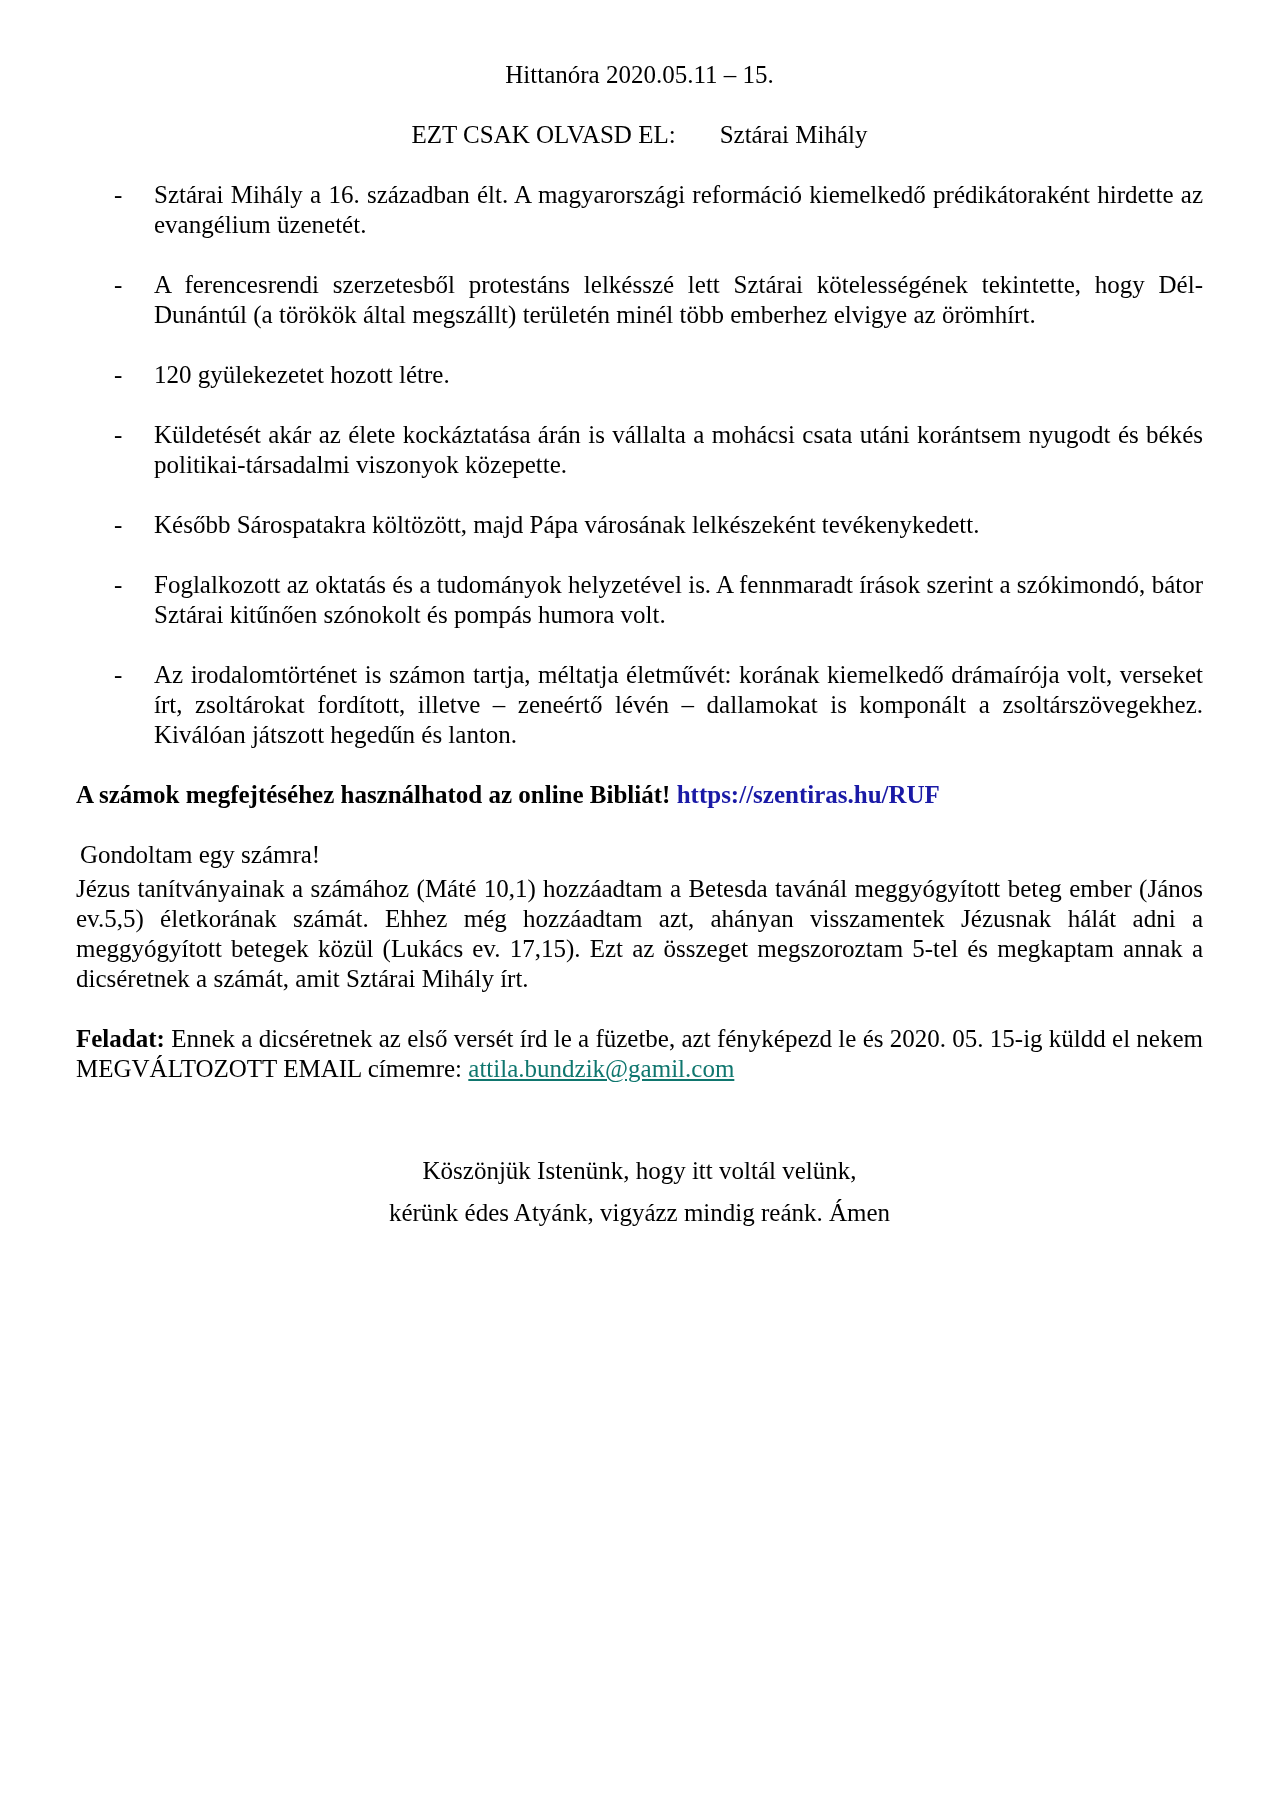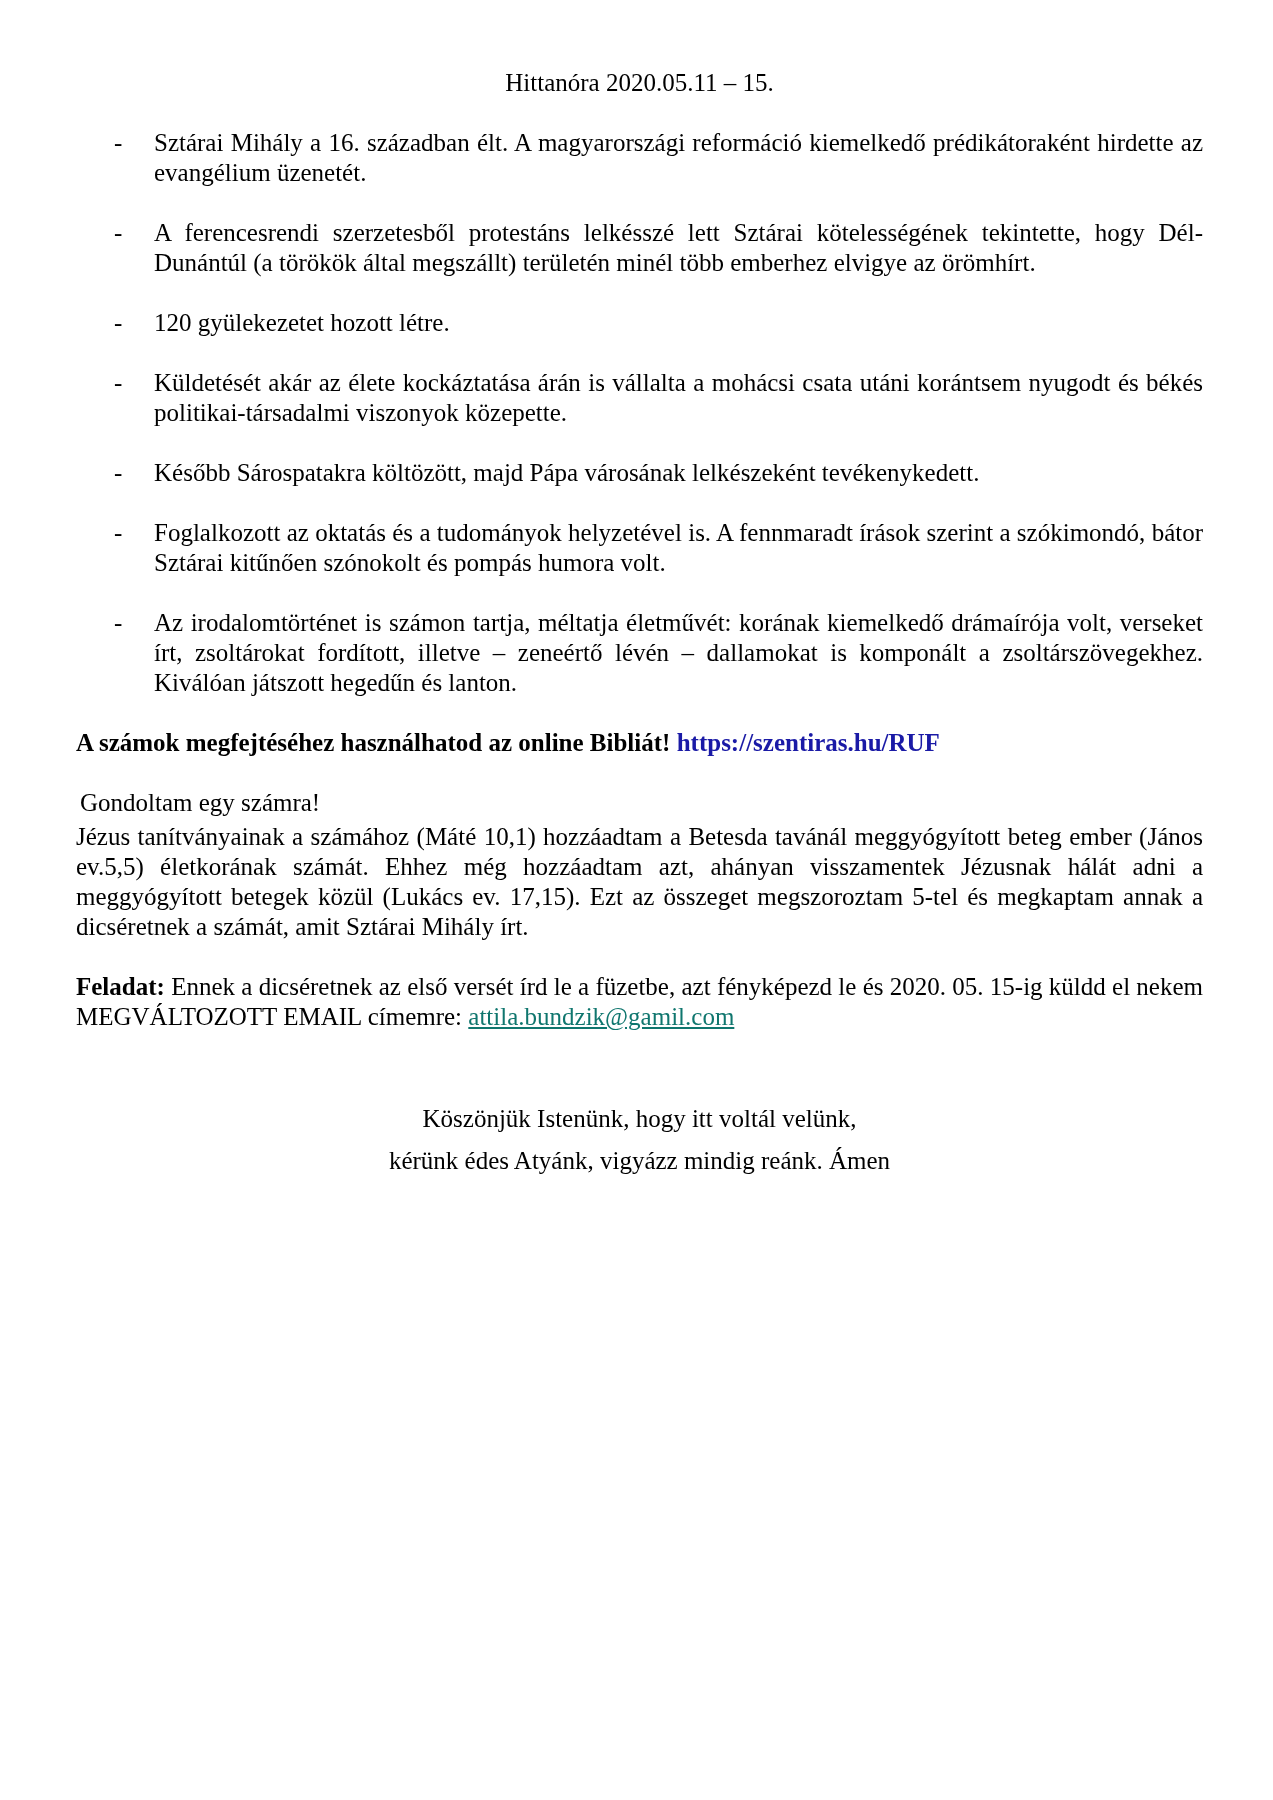--- a/index.html
+++ b/index.html
@@ -1,18 +1,18 @@
 <!DOCTYPE html>
 <html><head>
 <meta charset="utf-8">
 <style>
   html, body { margin: 0; padding: 0; background: #ffffff; }
   body { width: 1273px; height: 1800px; position: relative; overflow: hidden;
          font-family: "Liberation Serif", "DejaVu Serif", serif; color: #000; font-size: 25px; line-height: 30px; }
-  .page { position: absolute; left: 76px; top: 68px; width: 1127px; }
+  .page { position: absolute; left: 76px; top: 60px; width: 1127px; }
   .center { text-align: center; }
   .title { margin: 0 0 30px 0; }
   .warning { font-weight: bold; font-size: 25.5px; margin: 0 0 30px 0; }
   .readonly { margin: 0 0 30px 0; }
   .readonly .gap { display: inline-block; width: 44px; }
   ul.bullets { list-style: none; margin: 0; padding: 0; }
   ul.bullets li { position: relative; padding-left: 78px; text-align: justify; margin: 0 0 30px 0; }
   ul.bullets li .dash { position: absolute; left: 38px; top: 0; }
   .hw-head { margin: 0; }
   .hw-line { margin: 0 0 30px 0; font-size: 25px; font-weight: bold; }
@@ -23,20 +23,21 @@
   .task .label { font-weight: bold; }
   .prayer { text-align: center; }
 </style>
 </head>
 <body>
 
 <div class="page">
   <p class="center title">Hittanóra 2020.05.11 – 15.</p>
 
 
+  <p class="center readonly"><span>EZT CSAK OLVASD EL:</span><span class="gap"></span><span>Sztárai Mihály</span></p>
 
   <ul class="bullets">
     <li><span class="dash">-</span><span>Sztárai Mihály a 16. században élt. A magyarországi reformáció kiemelkedő prédikátoraként hirdette az evangélium üzenetét.</span></li>
     <li><span class="dash">-</span><span>A ferencesrendi szerzetesből protestáns lelkésszé lett Sztárai kötelességének tekintette, hogy Dél-Dunántúl (a törökök által megszállt) területén minél több emberhez elvigye az örömhírt.</span></li>
     <li><span class="dash">-</span><span>120 gyülekezetet hozott létre.</span></li>
     <li><span class="dash">-</span><span>Küldetését akár az élete kockáztatása árán is vállalta a mohácsi csata utáni korántsem nyugodt és békés politikai-társadalmi viszonyok közepette.</span></li>
     <li><span class="dash">-</span><span>Később Sárospatakra költözött, majd Pápa városának lelkészeként tevékenykedett.</span></li>
     <li><span class="dash">-</span><span>Foglalkozott az oktatás és a tudományok helyzetével is. A fennmaradt írások szerint a szókimondó, bátor Sztárai kitűnően szónokolt és pompás humora volt.</span></li>
     <li><span class="dash">-</span><span>Az irodalomtörténet is számon tartja, méltatja életművét: korának kiemelkedő drámaírója volt, verseket írt, zsoltárokat fordított, illetve – zeneértő lévén – dallamokat is komponált a zsoltárszövegekhez. Kiválóan játszott hegedűn és lanton.</span></li>
   </ul>

